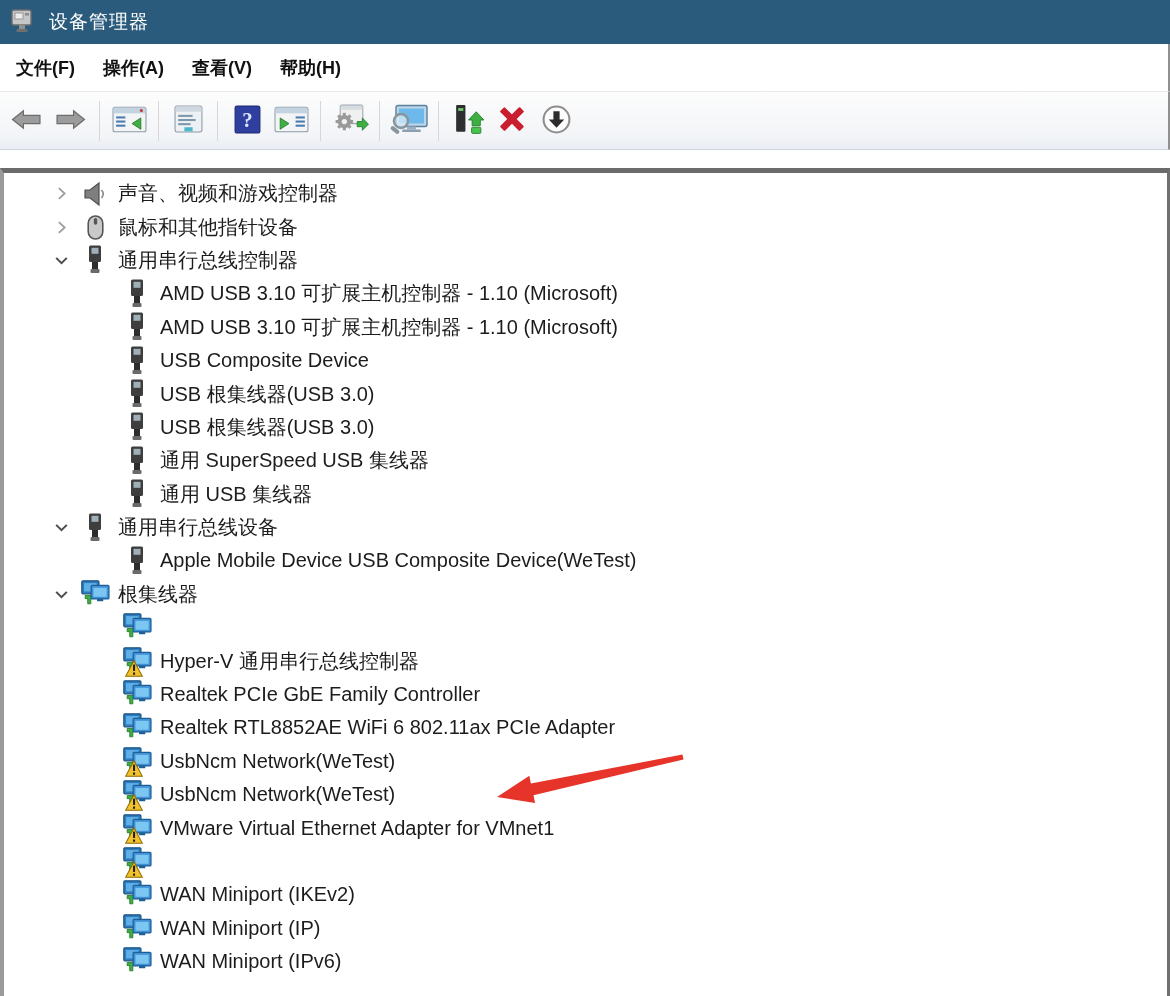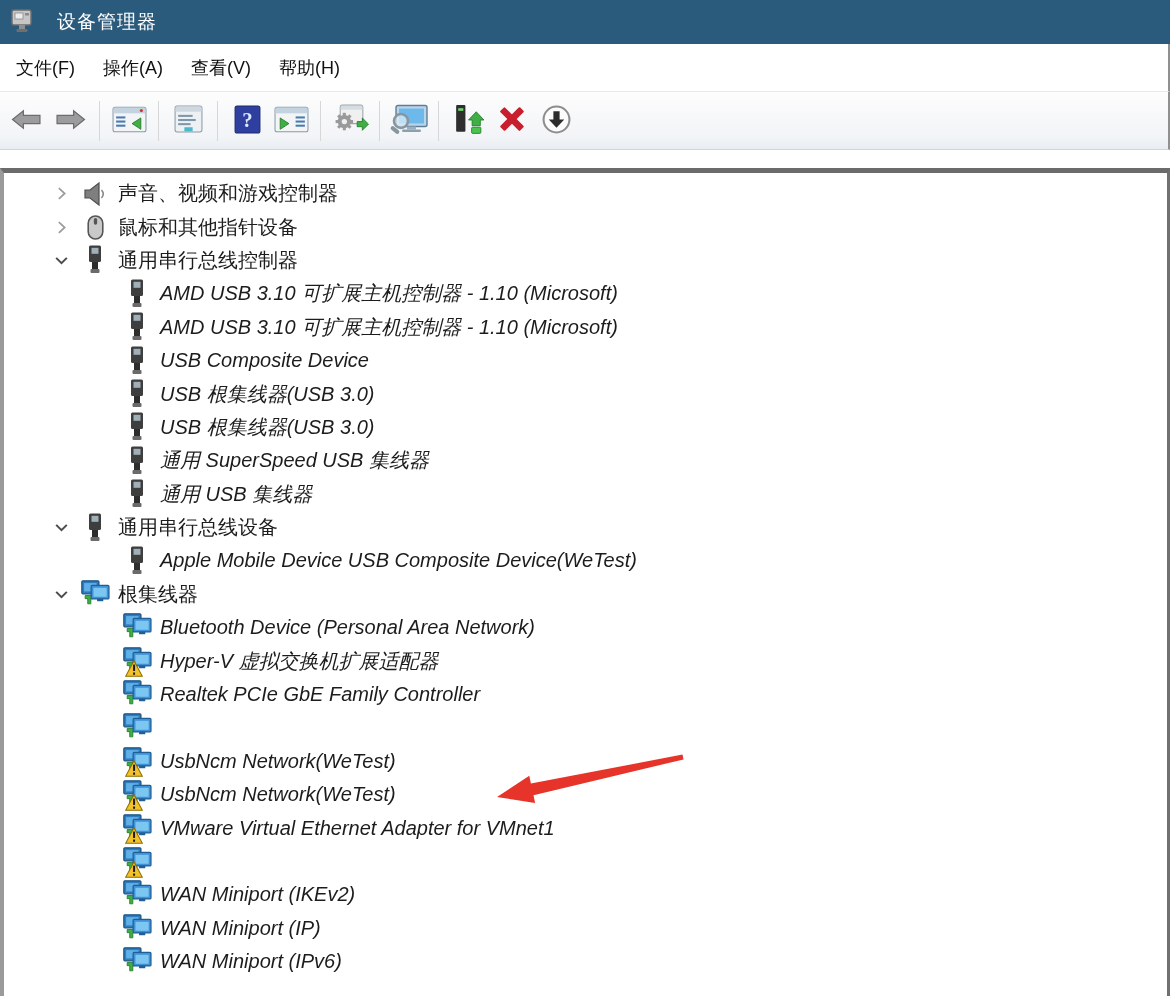--- a/index.html
+++ b/index.html
@@ -6,29 +6,30 @@
   body{
     width:1170px;height:996px;overflow:hidden;background:#fff;
     font-family:"Liberation Sans","DejaVu Sans",sans-serif;
     -webkit-font-smoothing:antialiased;
   }
   .window{position:relative;width:1170px;height:996px;background:#fff;}
 
   
   .titlebar{
     height:44px;background:#2b5b7c;display:flex;align-items:center;
-    padding-left:10px;gap:21px;color:#fff;
+    padding-left:10px;gap:13px;color:#fff;
   }
   .tb-title{font-size:19px;letter-spacing:1px;}
 
   
   .menubar{
     height:48px;background:#fff;display:flex;align-items:center;
     padding-left:2px;border-bottom:1px solid #e9e9e9;border-right:2px solid #909090;
     box-sizing:border-box;
+    font-weight:bold;
   }
   .menu-item{
     font-size:18px;color:#111;padding:0 14px;height:100%;
     display:flex;align-items:center;cursor:default;
   }
 
   
   .toolbar{
     height:58px;display:flex;align-items:center;padding-left:4px;
     background:linear-gradient(#fdfdfd,#f2f4f7 80%,#e9edf2);
@@ -45,21 +46,21 @@
   .tree{
     position:relative;height:846px;box-sizing:border-box;background:#fff;
     border-top:5px solid #6b6b6b;border-left:4px solid #9a9a9a;
     border-right:3px solid #707070;padding-top:4px;overflow:hidden;margin-top:18px;
   }
   .row{
     height:33.4px;display:flex;align-items:center;font-size:20px;color:#1c1c1c;
     white-space:nowrap;cursor:default;
   }
   .row.category{padding-left:46px;}
-  .row.device{padding-left:118px;font-style:italic;}
+  .row.device{padding-left:118px;}
   .chev{width:22px;display:flex;align-items:center;justify-content:center;}
   .nicon{
     width:30px;height:30px;position:relative;display:flex;
     align-items:center;justify-content:center;margin-left:8px;flex:0 0 30px;
   }
   .row.device .nicon{margin-left:0;}
   .nicon svg.ovl{position:absolute;left:3px;bottom:-1px;}
   .rlabel{margin-left:8px;}
 
   
@@ -362,39 +363,38 @@
         <span class="nicon">
           <svg width="29" height="29" viewBox="0 0 28 28">
             <rect x="0.8" y="0.8" width="16.5" height="12.5" rx="1" fill="#2f7cbe" stroke="#1b5382" stroke-width="1.2"></rect>
             <rect x="3" y="3" width="12" height="8" fill="#5fb0e8"></rect>
             <path d="M4 15 h8 v3 h-2.5 v5 h-3 v-5 H4 z" fill="#3fae44" stroke="#1f7a24" stroke-width="0.8"></path>
             <rect x="9.8" y="5.3" width="17.2" height="13" rx="1" fill="#3f90d4" stroke="#205f96" stroke-width="1.2"></rect>
             <rect x="12" y="7.5" width="12.8" height="8.7" fill="#7cc6f2"></rect>
             <rect x="15.5" y="18.3" width="6" height="2.2" fill="#205f96"></rect>
           </svg>
         </span>
-        <span class="rlabel">Bluetooth Device (Personal Area Network)</span>
       </div>
       <div class="row device">
         <span class="nicon">
           <svg width="29" height="29" viewBox="0 0 28 28">
             <rect x="0.8" y="0.8" width="16.5" height="12.5" rx="1" fill="#2f7cbe" stroke="#1b5382" stroke-width="1.2"></rect>
             <rect x="3" y="3" width="12" height="8" fill="#5fb0e8"></rect>
             <path d="M4 15 h8 v3 h-2.5 v5 h-3 v-5 H4 z" fill="#3fae44" stroke="#1f7a24" stroke-width="0.8"></path>
             <rect x="9.8" y="5.3" width="17.2" height="13" rx="1" fill="#3f90d4" stroke="#205f96" stroke-width="1.2"></rect>
             <rect x="12" y="7.5" width="12.8" height="8.7" fill="#7cc6f2"></rect>
             <rect x="15.5" y="18.3" width="6" height="2.2" fill="#205f96"></rect>
           </svg>
           <svg class="ovl" width="18" height="17" viewBox="0 0 17 16">
             <path d="M8.5 0.6 L16.4 15.4 L0.6 15.4 Z" fill="#f2c12c" stroke="#8a6d00" stroke-width="1"></path>
             <rect x="7.6" y="4.3" width="1.9" height="6" fill="#1d1d1d"></rect>
             <rect x="7.6" y="11.8" width="1.9" height="2.1" fill="#1d1d1d"></rect>
           </svg>
         </span>
-        <span class="rlabel">Hyper-V 虚拟交换机扩展适配器</span>
+        <span class="rlabel">Hyper-V 通用串行总线控制器</span>
       </div>
       <div class="row device">
         <span class="nicon">
           <svg width="29" height="29" viewBox="0 0 28 28">
             <rect x="0.8" y="0.8" width="16.5" height="12.5" rx="1" fill="#2f7cbe" stroke="#1b5382" stroke-width="1.2"></rect>
             <rect x="3" y="3" width="12" height="8" fill="#5fb0e8"></rect>
             <path d="M4 15 h8 v3 h-2.5 v5 h-3 v-5 H4 z" fill="#3fae44" stroke="#1f7a24" stroke-width="0.8"></path>
             <rect x="9.8" y="5.3" width="17.2" height="13" rx="1" fill="#3f90d4" stroke="#205f96" stroke-width="1.2"></rect>
             <rect x="12" y="7.5" width="12.8" height="8.7" fill="#7cc6f2"></rect>
             <rect x="15.5" y="18.3" width="6" height="2.2" fill="#205f96"></rect>
@@ -406,20 +406,21 @@
         <span class="nicon">
           <svg width="29" height="29" viewBox="0 0 28 28">
             <rect x="0.8" y="0.8" width="16.5" height="12.5" rx="1" fill="#2f7cbe" stroke="#1b5382" stroke-width="1.2"></rect>
             <rect x="3" y="3" width="12" height="8" fill="#5fb0e8"></rect>
             <path d="M4 15 h8 v3 h-2.5 v5 h-3 v-5 H4 z" fill="#3fae44" stroke="#1f7a24" stroke-width="0.8"></path>
             <rect x="9.8" y="5.3" width="17.2" height="13" rx="1" fill="#3f90d4" stroke="#205f96" stroke-width="1.2"></rect>
             <rect x="12" y="7.5" width="12.8" height="8.7" fill="#7cc6f2"></rect>
             <rect x="15.5" y="18.3" width="6" height="2.2" fill="#205f96"></rect>
           </svg>
         </span>
+        <span class="rlabel">Realtek RTL8852AE WiFi 6 802.11ax PCIe Adapter</span>
       </div>
       <div class="row device">
         <span class="nicon">
           <svg width="29" height="29" viewBox="0 0 28 28">
             <rect x="0.8" y="0.8" width="16.5" height="12.5" rx="1" fill="#2f7cbe" stroke="#1b5382" stroke-width="1.2"></rect>
             <rect x="3" y="3" width="12" height="8" fill="#5fb0e8"></rect>
             <path d="M4 15 h8 v3 h-2.5 v5 h-3 v-5 H4 z" fill="#3fae44" stroke="#1f7a24" stroke-width="0.8"></path>
             <rect x="9.8" y="5.3" width="17.2" height="13" rx="1" fill="#3f90d4" stroke="#205f96" stroke-width="1.2"></rect>
             <rect x="12" y="7.5" width="12.8" height="8.7" fill="#7cc6f2"></rect>
             <rect x="15.5" y="18.3" width="6" height="2.2" fill="#205f96"></rect>

